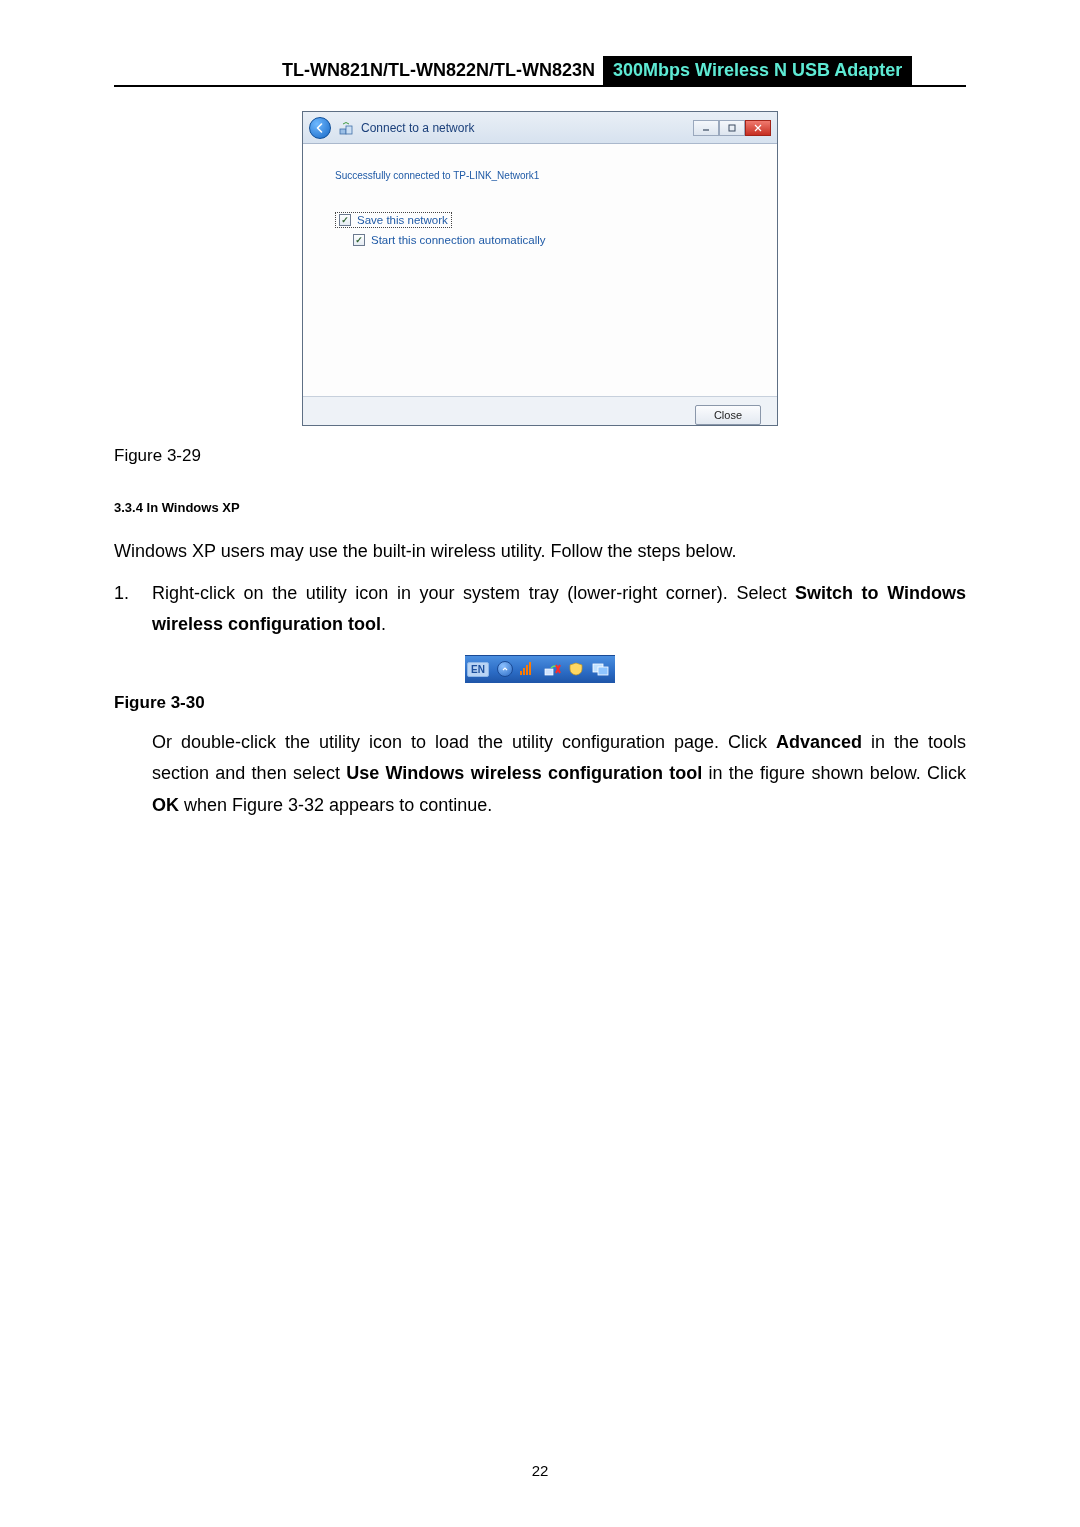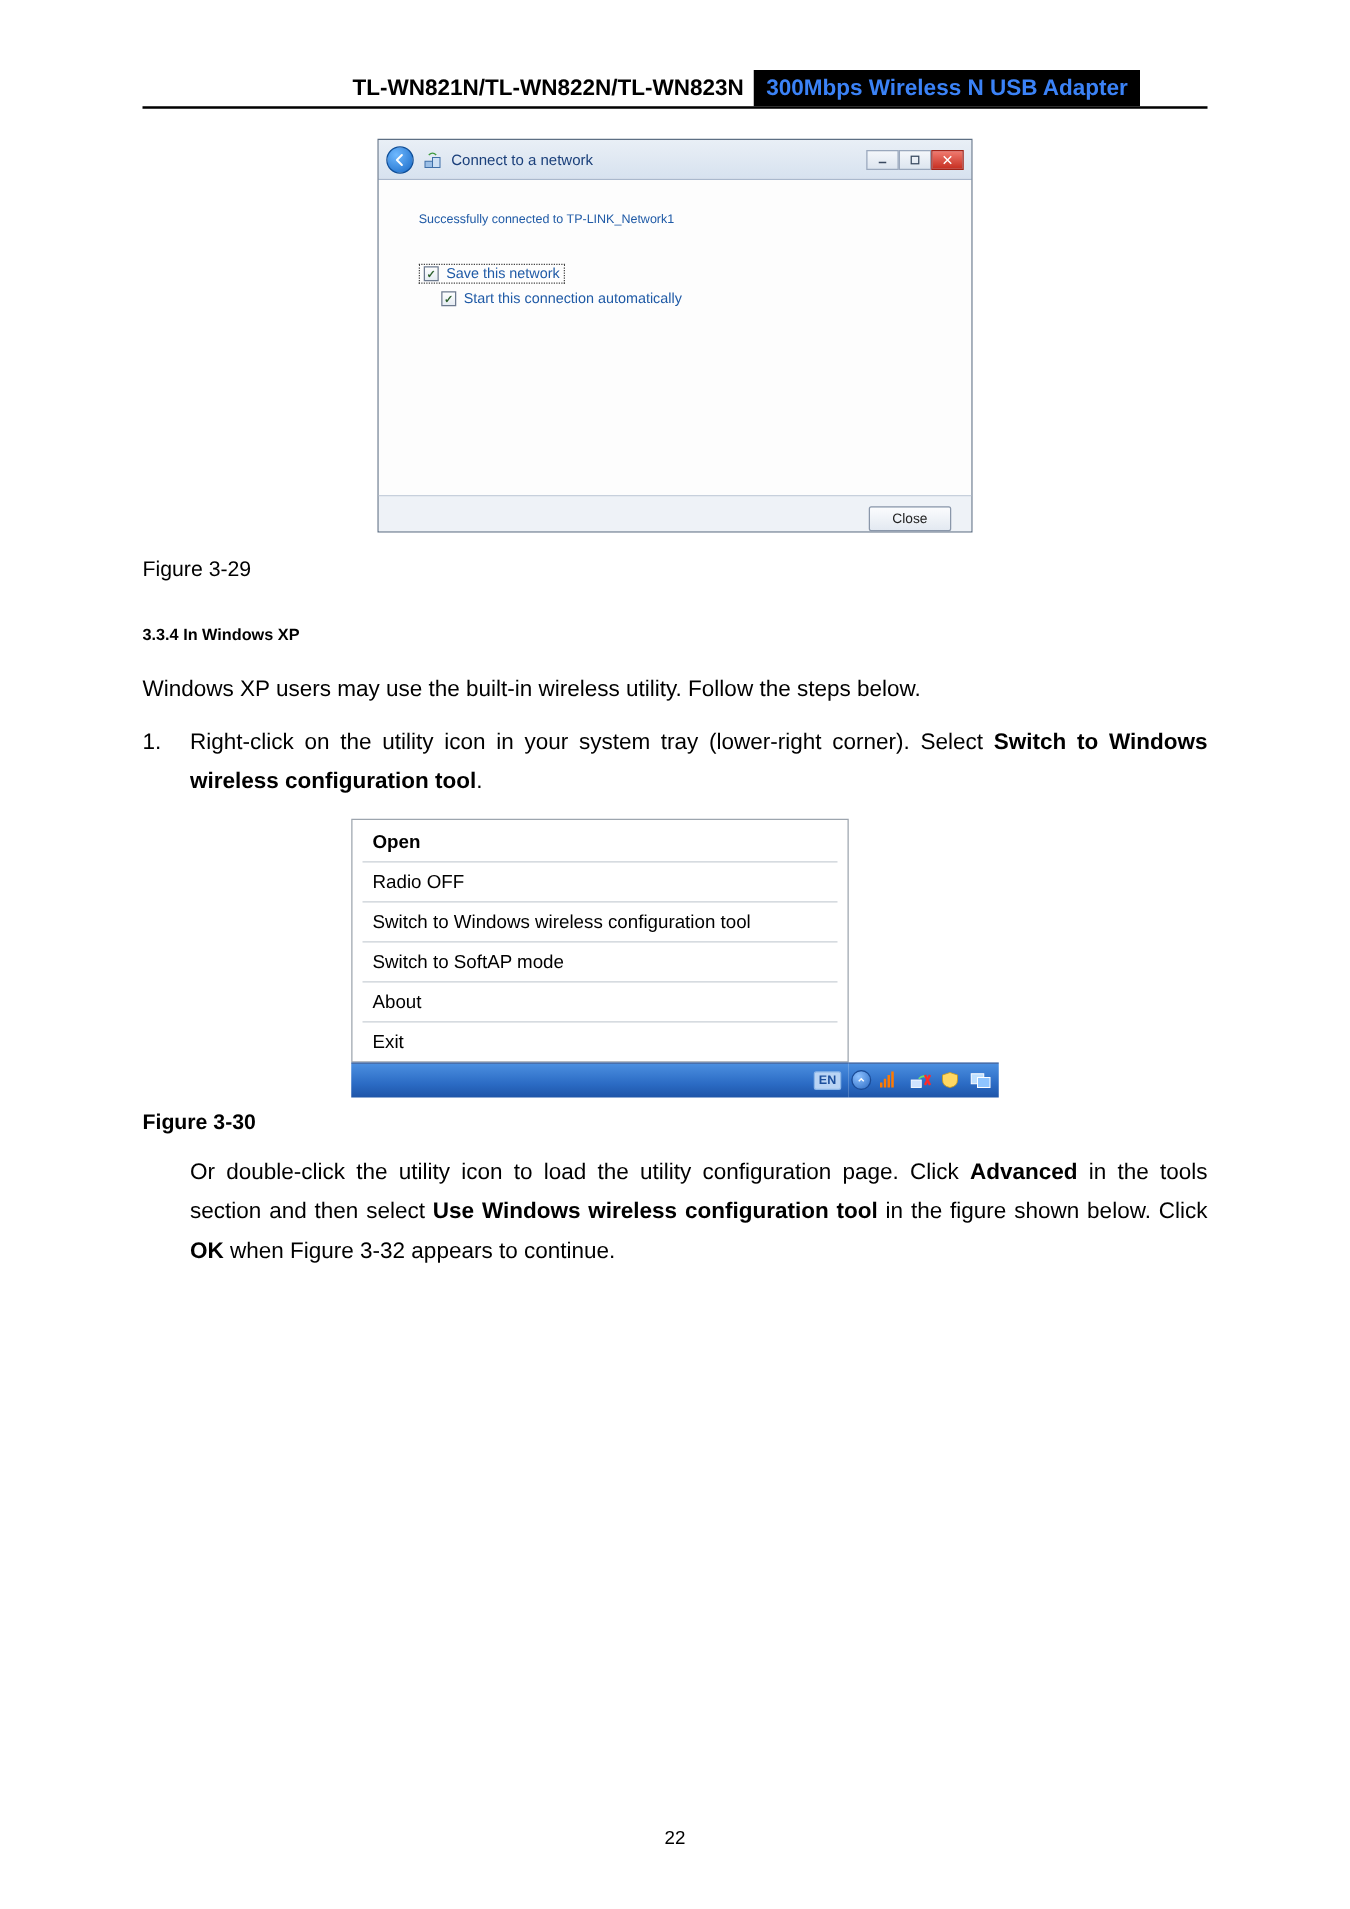--- a/index.html
+++ b/index.html
@@ -23,21 +23,21 @@
     border-bottom: 2px solid #000;
     margin: 0 0 24px 0;
     padding-left: 120px;
   }
   .doc-header .left {
     padding: 4px 8px 4px 0;
     margin-left: 48px;
   }
   .doc-header .right {
     background: #000;
-    color: #3b82f6;
+    color: #5eead4;
     padding: 4px 10px;
     text-align: right;
   }
   
   .dialog-wrap {
     display: flex;
     justify-content: center;
     margin-bottom: 20px;
   }
   .dialog {
@@ -301,33 +301,20 @@
   <div class="list-item">
     <div class="num">1.</div>
     <div class="content">
       <span>Right-click on the utility icon in your system tray (lower-right corner). Select </span><span class="bold">Switch to Windows wireless configuration tool</span><span>.</span>
     </div>
   </div>
 
   <div class="menu-wrap">
     <div class="menu-outer">
       <div>
-        <div class="context-menu">
-          <div class="mi bold">Open</div>
-          <div class="sep"></div>
-          <div class="mi">Radio OFF</div>
-          <div class="sep"></div>
-          <div class="mi">Switch to Windows wireless configuration tool</div>
-          <div class="sep"></div>
-          <div class="mi">Switch to SoftAP mode</div>
-          <div class="sep"></div>
-          <div class="mi">About</div>
-          <div class="sep"></div>
-          <div class="mi">Exit</div>
-        </div>
         <div class="tray" style="justify-content:flex-end;">
           <span class="lang">EN</span>
         </div>
       </div>
       <div class="tray" style="border-left:none;">
         <span class="chevron">
           <svg width="8" height="8" viewBox="0 0 8 8">
               <path d="M2 5 L4 3 L6 5" stroke="#fff" stroke-width="1.2" fill="none"></path>
             </svg>
         </span>

